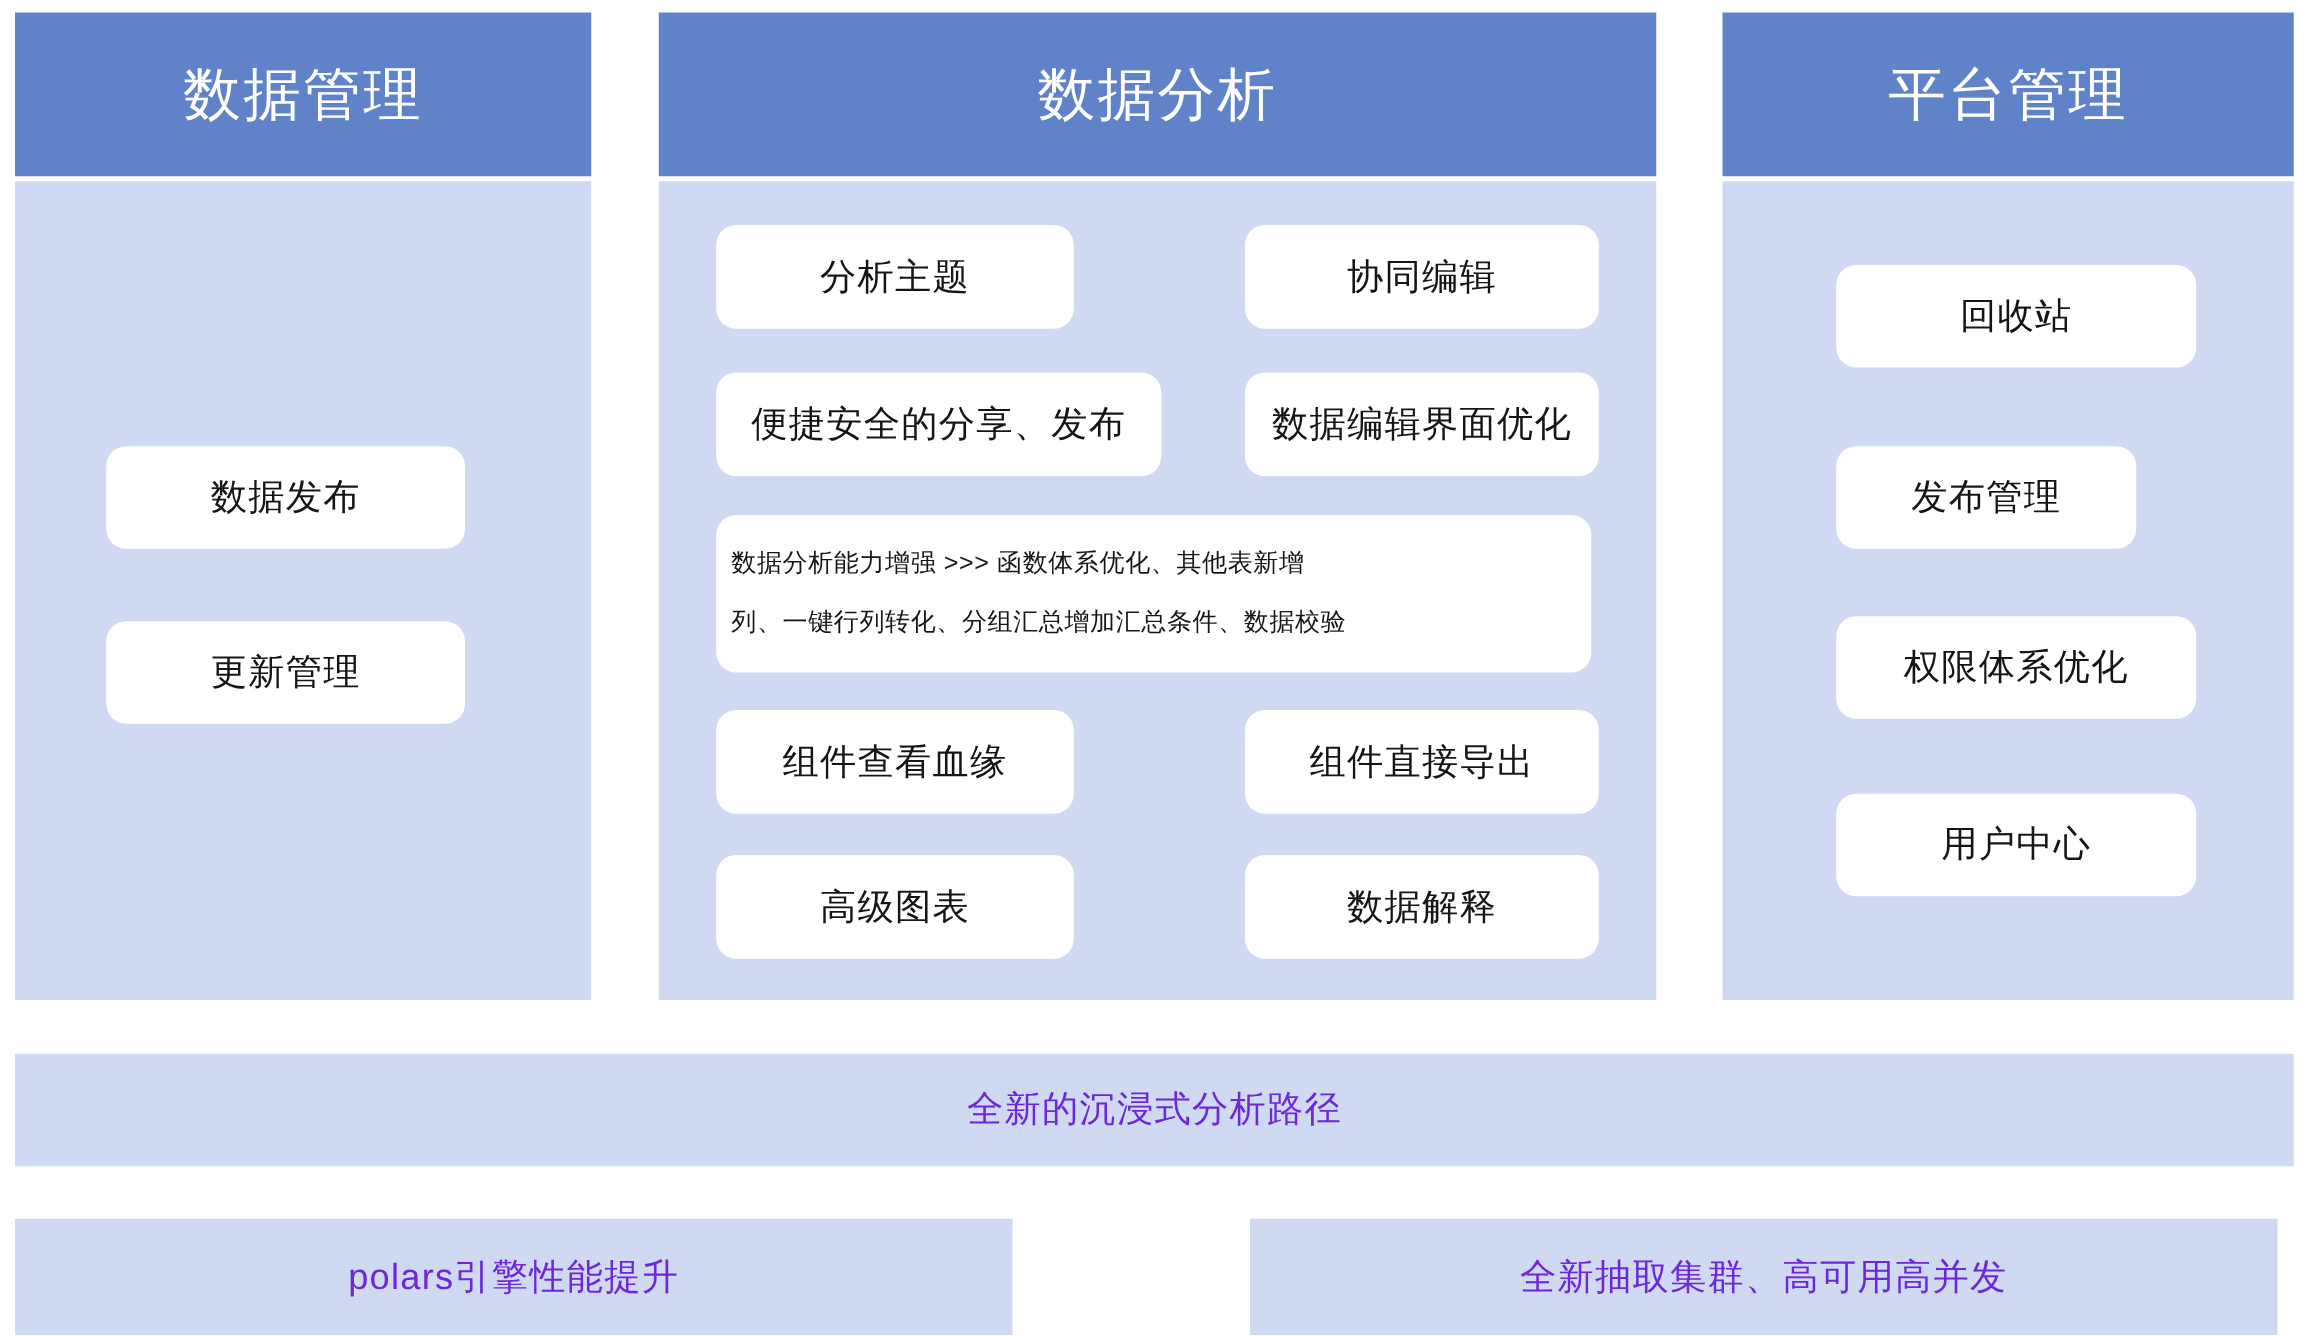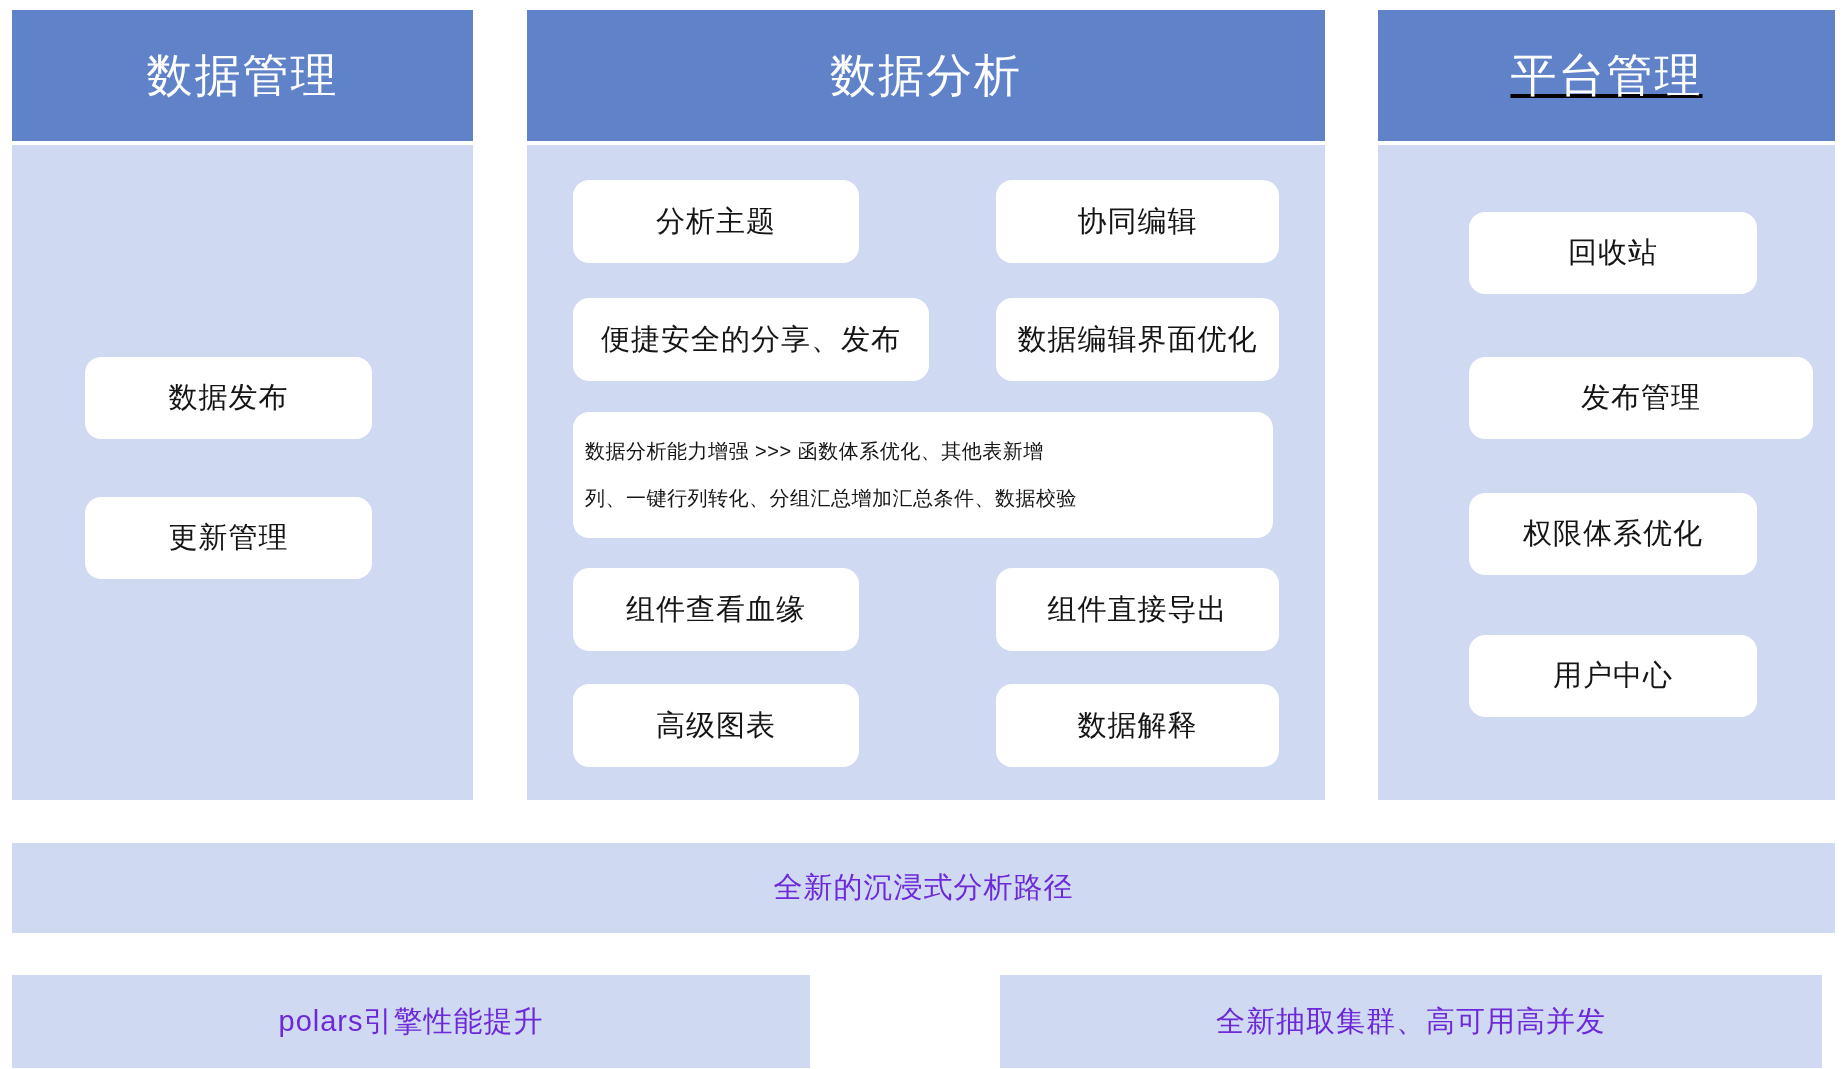--- a/index.html
+++ b/index.html
@@ -62,21 +62,21 @@
     align-items: center;
     justify-content: center;
     text-align: center;
     letter-spacing: 1px;
   }
   
   #col-left  { left: 12px;  width: 461px; }
   
   #col-mid   { left: 527px; width: 798px; }
   
-  #col-right { left: 1378px; width: 457px; text-decoration: underline; }
+  #col-right { left: 1378px; width: 457px; }
 </style>
 </head>
 <body>
 
 <div class="canvas">
 
   <section class="column" id="col-left">
     <div class="col-header">数据管理</div>
     <div class="col-body" style="height:655px">
       <div class="box" style="left:73px;  top:212px; width:287px; height:82px">数据发布</div>
@@ -103,21 +103,21 @@
 
       <div class="box" style="left:46px;  top:539px; width:286px; height:83px">高级图表</div>
       <div class="box" style="left:469px; top:539px; width:283px; height:83px">数据解释</div>
     </div>
   </section>
 
   <section class="column" id="col-right">
     <div class="col-header">平台管理</div>
     <div class="col-body" style="height:655px">
       <div class="box" style="left:91px; top:67px;  width:288px; height:82px">回收站</div>
-      <div class="box" style="left:91px; top:212px; width:344px; height:82px">发布管理</div>
+      <div class="box" style="left:91px; top:212px; width:240px; height:82px">发布管理</div>
       <div class="box" style="left:91px; top:348px; width:288px; height:82px">权限体系优化</div>
       <div class="box" style="left:91px; top:490px; width:288px; height:82px">用户中心</div>
     </div>
   </section>
 
   <div class="banner" style="left:12px; top:843px; width:1823px; height:90px">全新的沉浸式分析路径</div>
 
   <div class="banner" style="left:12px; top:975px; width:798px; height:93px">polars引擎性能提升</div>
 
   <div class="banner" style="left:1000px; top:975px; width:822px; height:93px">全新抽取集群、高可用高并发</div>

